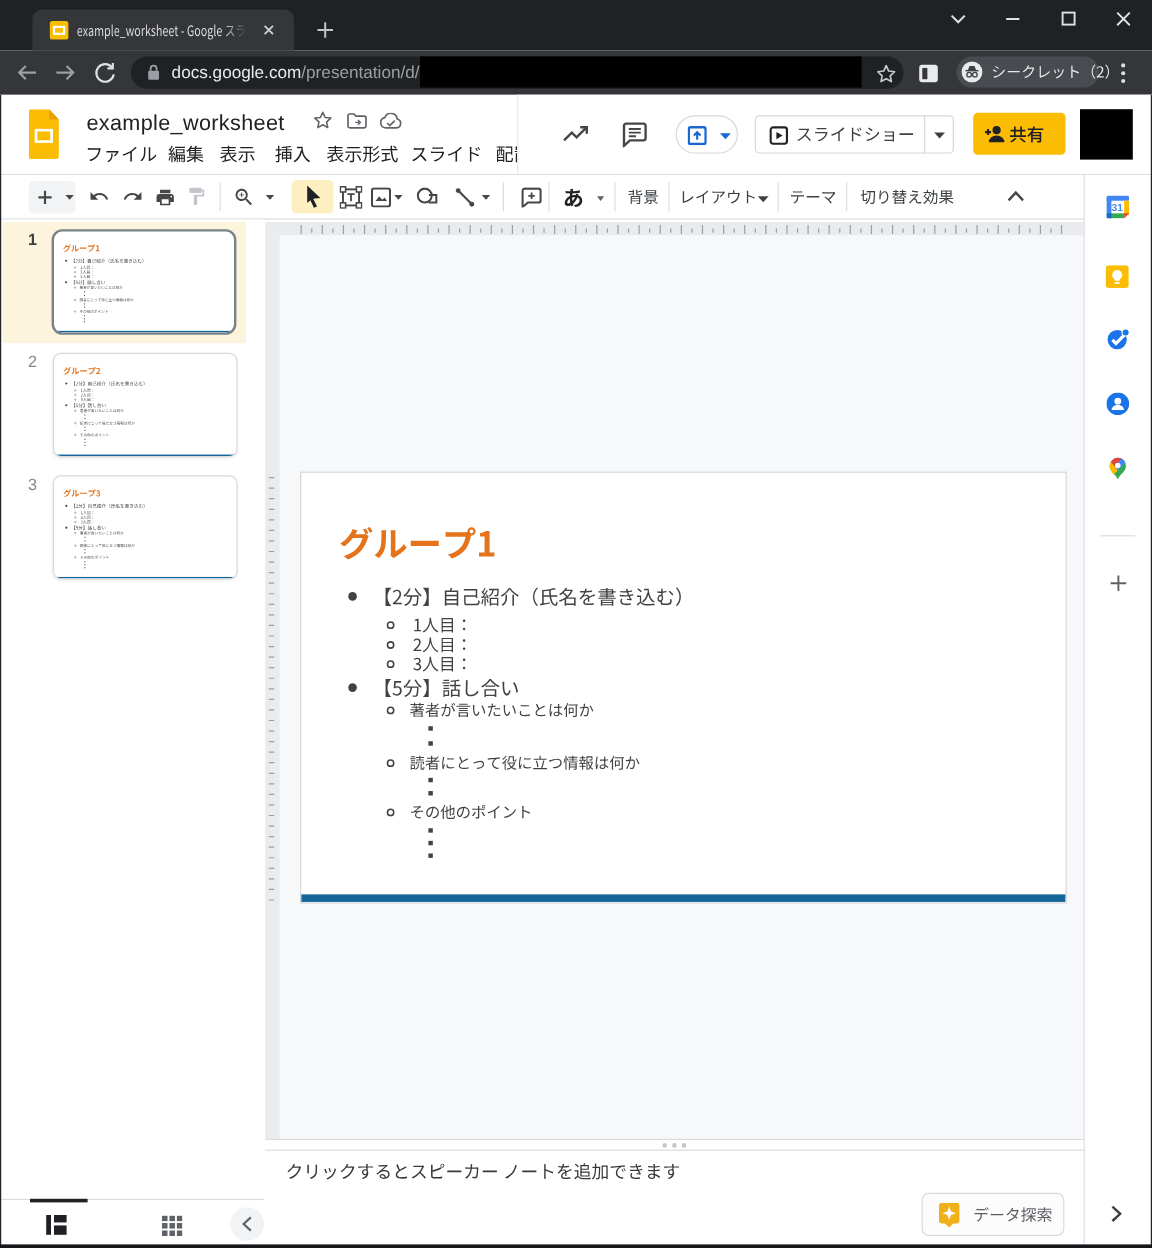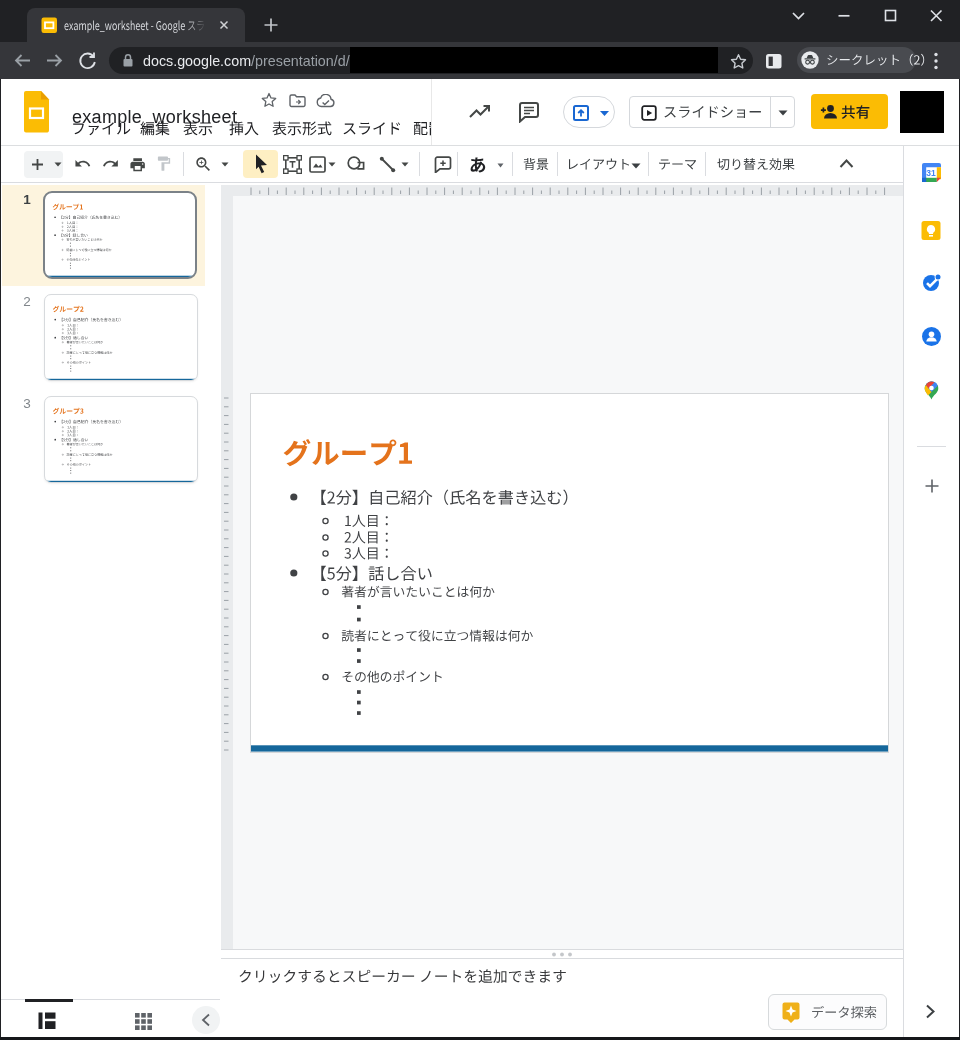--- a/index.html
+++ b/index.html
@@ -75,21 +75,21 @@
     <circle cx="5" cy="2.5" r="1.7" fill="#dee1e6"></circle>
     <circle cx="5" cy="9" r="1.7" fill="#dee1e6"></circle>
     <circle cx="5" cy="15.5" r="1.7" fill="#dee1e6"></circle>
   </svg>
 <div style="position:absolute;left:0px;top:79px;width:960px;height:67px;background:#fff"></div>
 <svg style="position:absolute;left:24px;top:91px;" width="27" height="43" viewBox="0 0 27 43">
     <path d="M2 0 H17 L25 8.6 V39 a2.6 2.6 0 0 1 -2.6 2.6 H2 a2 2 0 0 1 -2 -2 V2 a2 2 0 0 1 2 -2 Z" fill="#fbbc04"></path>
 <path d="M17 0 L25 8.6 H17 Z" fill="#ea9f00"></path>
 <rect x="6" y="17.5" width="13" height="9.5" fill="none" stroke="#fff" stroke-width="2.2"></rect>
   </svg>
-<div style="position:absolute;left:72px;top:107px;font-size:18px;letter-spacing:0.3px;color:#202124">example_worksheet</div>
+<div style="position:absolute;left:72px;top:92px;font-size:18px;letter-spacing:0.3px;color:#202124">example_worksheet</div>
 <svg style="position:absolute;left:260.5px;top:92px;" width="16" height="16" viewBox="0 0 16 16">
     <path d="M8 1.5 L10 5.9 L14.7 6.4 L11.2 9.6 L12.1 14.3 L8 12 L3.9 14.3 L4.8 9.6 L1.3 6.4 L6 5.9 Z" fill="none" stroke="#5f6368" stroke-width="1.3" stroke-linejoin="round"></path>
   </svg>
 <svg style="position:absolute;left:289px;top:94px;" width="17" height="14" viewBox="0 0 17 14">
     <path d="M1 2.5 a1.5 1.5 0 0 1 1.5-1.5 H6 l1.6 1.8 H14.5 a1.5 1.5 0 0 1 1.5 1.5 V11 a1.5 1.5 0 0 1 -1.5 1.5 H2.5 A1.5 1.5 0 0 1 1 11 Z" fill="none" stroke="#5f6368" stroke-width="1.4"></path>
 <path d="M7 8 h4 M9.3 6 l2 2 -2 2" stroke="#5f6368" stroke-width="1.2" fill="none"></path>
   </svg>
 <svg style="position:absolute;left:316px;top:94px;" width="19" height="14" viewBox="0 0 19 14">
     <path d="M5.3 12.5 a4.3 4.3 0 0 1 -0.6 -8.5 a5.3 5.3 0 0 1 10.3 1.2 a3.7 3.7 0 0 1 -0.6 7.3 Z" fill="none" stroke="#5f6368" stroke-width="1.4"></path>
 <path d="M6.6 8.5 L8.8 10.6 L13 6.6" stroke="#5f6368" stroke-width="1.4" fill="none"></path>

